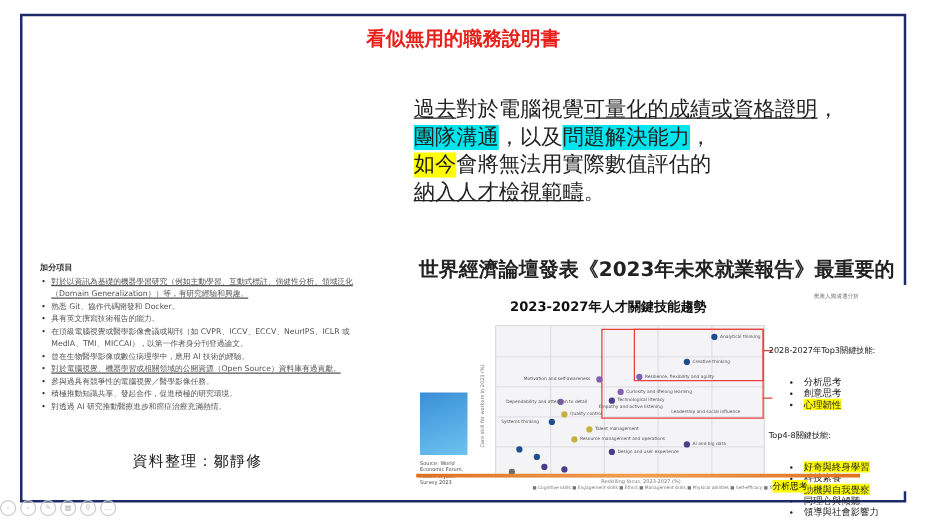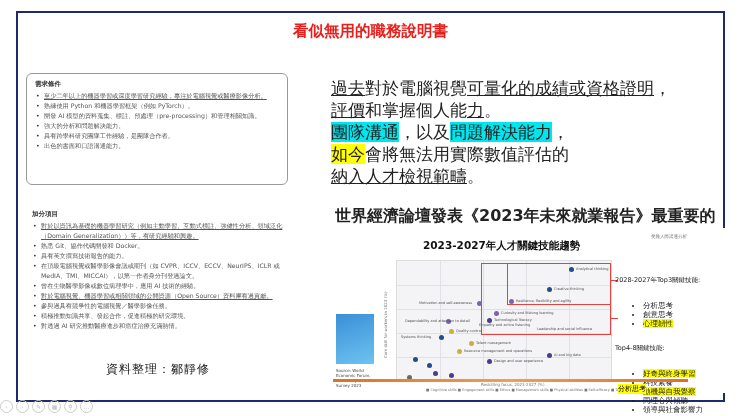--- a/index.html
+++ b/index.html
@@ -13,21 +13,21 @@
   ul.mini li::before{content:"•";position:absolute;left:-8px;color:#333;}
   ul.mini li.ul{text-decoration:underline;}
   .bonus{position:absolute;left:14px;top:197px;width:262px;}
   .credit{position:absolute;left:88px;top:348px;font-size:12px;color:#222;letter-spacing:1px;}
   .big-text{position:absolute;left:313px;top:64px;font-size:17px;line-height:22px;color:#222;}
   .big-text .u{text-decoration:underline;}
   .hl-y{background:#ffff00;}
   .hl-c{background:#00e5ee;}
   .wef-title{position:absolute;left:317px;top:193px;font-size:16px;font-weight:bold;color:#222;}
   .chart-area{position:absolute;left:313px;top:215px;width:395px;height:165px;background:#fff;}
-  .chart-sub{position:absolute;left:92px;top:11px;font-size:10.5px;font-weight:bold;color:#111;}
+  .chart-sub{position:absolute;left:77px;top:11px;font-size:10.5px;font-weight:bold;color:#111;}
   .chart-tag{position:absolute;left:320px;top:6px;font-size:4.5px;color:#777;}
   .cover{position:absolute;left:5px;top:86px;width:38px;height:50px;background:linear-gradient(160deg,#3a8fd8,#6ec3f0);}
   .cover-src{position:absolute;left:5px;top:140px;font-size:4px;color:#444;line-height:5px;width:40px;}
   .plot{position:absolute;left:65px;top:32px;width:214px;height:120px;background:#f4f4f6;border:1px solid #ddd;}
   .plot .gv{position:absolute;top:0;bottom:0;width:1px;background:#e0e0e6;}
   .plot .gh{position:absolute;left:0;right:0;height:1px;background:#e0e0e6;}
   .dot{position:absolute;width:5px;height:5px;border-radius:50%;}
   .dlabel{position:absolute;font-size:3.5px;color:#555;white-space:nowrap;}
   .redbox{position:absolute;border:1.2px solid #e84040;}
   .ylab{position:absolute;left:52px;top:60px;font-size:4px;color:#777;transform:rotate(-90deg);transform-origin:left top;white-space:nowrap;}
@@ -44,52 +44,40 @@
   .redline{position:absolute;height:1.2px;background:#e84040;}
 </style>
 </head>
 <body>
 
 <div class="slide">
   <div class="title">
     <div>看似無用的職務說明書</div>
   </div>
 
-  <div class="req-box">
-    <div class="sect-h">需求條件</div>
-    <ul class="mini">
-      <li class="ul">至少二年以上的機器學習或深度學習研究經驗，專注於電腦視覺或醫療影像分析。</li>
-      <li>熟練使用 Python 和機器學習框架（例如 PyTorch）。</li>
-      <li>開發 AI 模型的資料蒐集、標註、預處理（pre-processing）和管理相關知識。</li>
-      <li>強大的分析和問題解決能力。</li>
-      <li>具有跨學科研究團隊工作經驗，是團隊合作者。</li>
-      <li>出色的書面和口語溝通能力。</li>
-    </ul>
-  </div>
 
   <div class="bonus">
     <div class="sect-h">加分項目</div>
     <ul class="mini">
       <li class="ul">對於以資訊為基礎的機器學習研究（例如主動學習、互動式標註、強健性分析、領域泛化（Domain Generalization））等，有研究經驗和興趣。</li>
       <li>熟悉 Git、協作代碼開發和 Docker。</li>
       <li>具有英文撰寫技術報告的能力。</li>
       <li>在頂級電腦視覺或醫學影像會議或期刊（如 CVPR、ICCV、ECCV、NeurIPS、ICLR 或 MedIA、TMI、MICCAI），以第一作者身分刊登過論文。</li>
       <li>曾在生物醫學影像或數位病理學中，應用 AI 技術的經驗。</li>
       <li class="ul">對於電腦視覺、機器學習或相關領域的公開資源（Open Source）資料庫有過貢獻。</li>
       <li>參與過具有競爭性的電腦視覺／醫學影像任務。</li>
       <li>積極推動知識共享、發起合作，促進積極的研究環境。</li>
       <li>對透過 AI 研究推動醫療進步和癌症治療充滿熱情。</li>
     </ul>
   </div>
 
   <div class="credit">資料整理：鄒靜修</div>
 
   <div class="big-text">
     <div><span class="u">過去</span><span>對於電腦視覺</span><span class="u">可量化的成績或資格證明</span><span>，</span></div>
-    <div><span class="u">評價</span><span>和掌握個人能</span><span class="u">力</span><span>。</span></div>
     <div><span class="hl-c">團隊溝通</span><span>，以及</span><span class="hl-c">問題解決能力</span><span>，</span></div>
     <div><span class="hl-y">如今</span><span>會將無法用實際數值評估的</span></div>
     <div><span class="u">納入人才檢視範疇</span><span>。</span></div>
   </div>
 
   <div class="wef-title">世界經濟論壇發表《2023年未來就業報告》最重要的十項技能</div>
 
   <div class="chart-area">
     <div class="chart-sub">2023-2027年人才關鍵技能趨勢</div>
     <div class="chart-tag">樊雅人際溝通分析</div>

